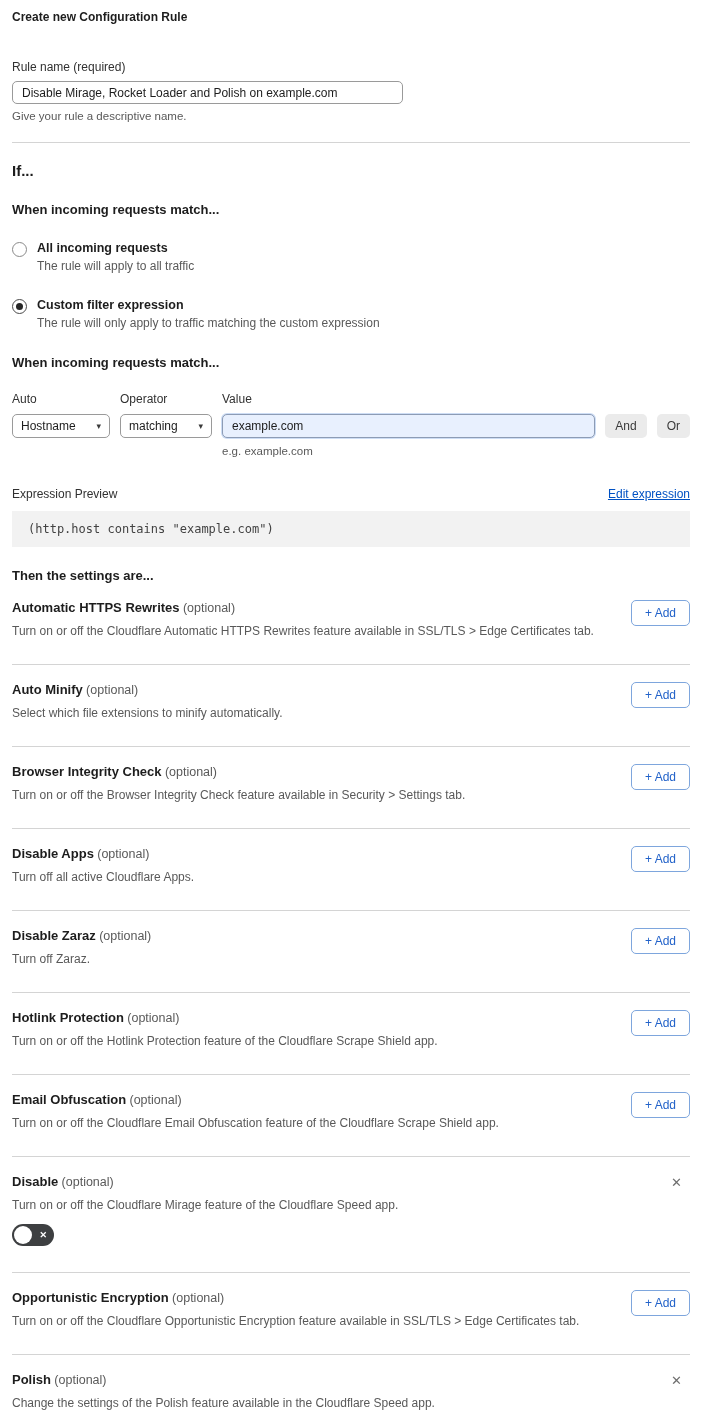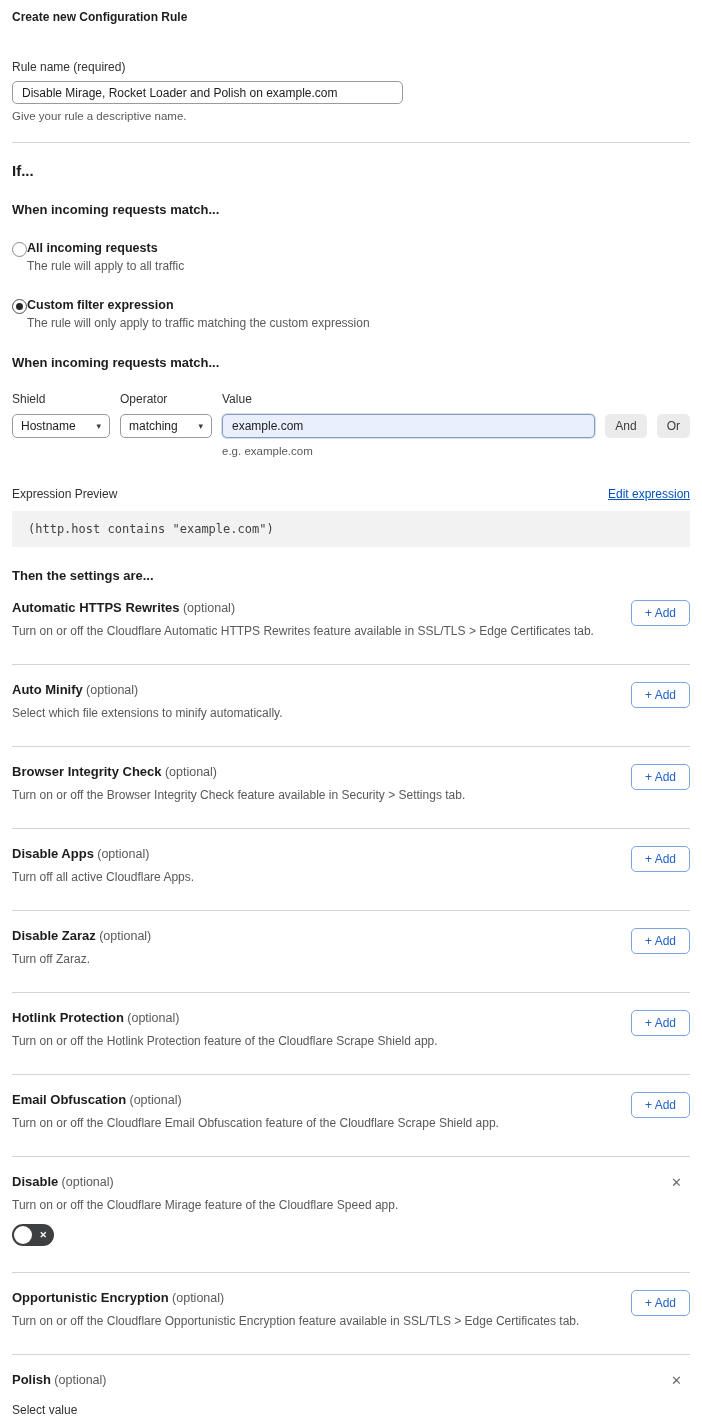--- a/index.html
+++ b/index.html
@@ -21,21 +21,21 @@
     font-family: "Liberation Sans", sans-serif; outline: none;
   }
   .help-text { font-size: 11.5px; color: #595959; margin-top: 6px; }
 
   hr.section-divider { border: none; border-top: 1px solid #d4d4d4; margin: 20px 0 0 0; }
 
   h2.if-heading { font-size: 15px; font-weight: bold; color: #1d1d1d; margin: 19px 0 0 0; }
   h3.sub-heading { font-size: 13px; font-weight: bold; color: #1d1d1d; margin: 23px 0 0 0; }
 
   .radio-group { margin-top: 24px; }
-  .radio-item { display: flex; margin-bottom: 25px; cursor: pointer; }
+  .radio-item { display: flex; gap: 10px; margin-bottom: 25px; cursor: pointer; }
   .radio-circle {
     flex: none; width: 15px; height: 15px; border-radius: 50%;
     border: 1px solid #8a8a8a; background: #fff; margin-top: 1px; position: relative;
   }
   .radio-item.selected .radio-circle { border-color: #4a4a4a; }
   .radio-item.selected .radio-circle::after {
     content: ""; position: absolute; left: 3px; top: 3px; width: 7px; height: 7px;
     border-radius: 50%; background: #262626;
   }
   .radio-label { font-size: 12.5px; font-weight: bold; color: #1d1d1d; }
@@ -143,21 +143,21 @@
         <span class="radio-label">Custom filter expression</span>
         <div class="radio-desc">The rule will only apply to traffic matching the custom expression</div>
       </span>
     </div>
   </div>
 
   <h3 class="sub-heading" style="margin-top:0;">When incoming requests match...</h3>
 
   <div class="builder-row">
     <div class="builder-col">
-      <span class="col-label">Shield</span>
+      <span class="col-label">Auto</span>
       <div class="select-box w-field">
         <span>Hostname</span>
         <span class="select-caret">▾</span>
       </div>
     </div>
     <div class="builder-col">
       <span class="col-label">Operator</span>
       <div class="select-box w-operator">
         <span>matching</span>
         <span class="select-caret">▾</span>
@@ -244,20 +244,21 @@
       <div class="setting-row">
         <div class="setting-main">
           <div class="setting-title-line"><span class="setting-title">Opportunistic Encryption</span> <span class="setting-optional">(optional)</span></div>
           <div class="setting-desc">Turn on or off the Cloudflare Opportunistic Encryption feature available in SSL/TLS &gt; Edge Certificates tab.</div>
         </div>
         <div class="setting-control"><button class="add-btn">+ Add</button></div>
       </div>
       <div class="setting-row">
         <div class="setting-main">
           <div class="setting-title-line"><span class="setting-title">Polish</span> <span class="setting-optional">(optional)</span></div>
+          <div class="setting-desc">Change the settings of the Polish feature available in the Cloudflare Speed app.</div>
           <div class="setting-select-block">
             <span class="col-label">Select value</span>
           </div>
         </div>
         <div class="setting-control"><button class="close-btn">✕</button></div>
       </div>
     </div>
 
 </div>
 

